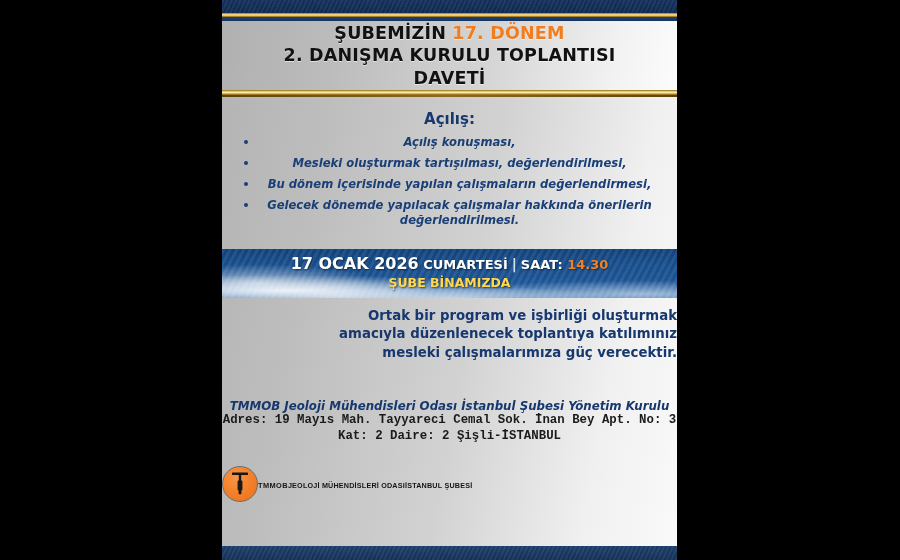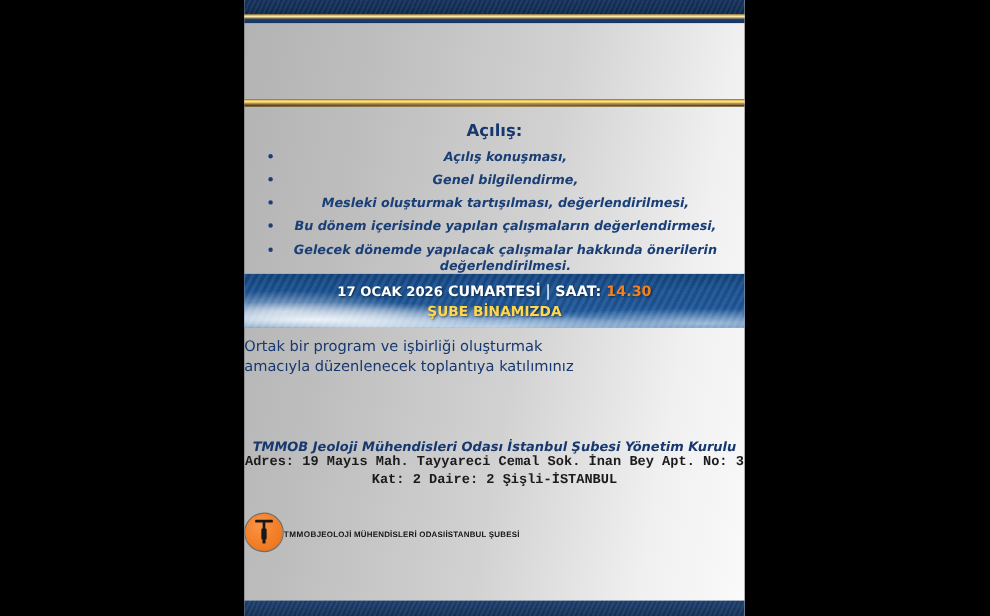--- a/index.html
+++ b/index.html
@@ -89,34 +89,34 @@
     content:"";position:absolute;inset:0;
     background:
       radial-gradient(ellipse 40% 60% at 8% 70%, rgba(255,255,255,.6), rgba(255,255,255,0) 65%),
       radial-gradient(ellipse 30% 50% at 26% 95%, rgba(255,255,255,.45), rgba(255,255,255,0) 70%);
     pointer-events:none;
   }
   .date-row{
     position:relative;z-index:2;text-align:center;margin-top:5px;
     font-family:"DejaVu Sans",sans-serif;font-weight:bold;white-space:nowrap;
   }
-  .date-main{font-size:12px;color:#ffffff;text-shadow:1px 1px 2px rgba(0,0,0,.55);}
+  .date-main{font-size:16px;color:#ffffff;text-shadow:1px 1px 2px rgba(0,0,0,.55);}
   .date-sub{font-size:13px;color:#ffffff;text-shadow:1px 1px 2px rgba(0,0,0,.55);}
   .date-sep{font-size:14px;color:#cfe0f2;padding:0 4px;}
   .date-time{font-size:13px;color:#f4811f;text-shadow:1px 1px 2px rgba(0,0,0,.5);}
   .venue{
     position:relative;z-index:2;text-align:center;margin-top:2px;
     font-family:"DejaVu Sans",sans-serif;font-weight:bold;font-size:12.5px;
     color:#ffd84d;text-shadow:1px 1px 2px rgba(0,0,0,.55);
   }
 
   
   .invite{
-    position:absolute;left:0;top:307px;width:100%;text-align:left;
-    font-family:"DejaVu Sans",sans-serif;font-weight:normal;font-size:13.3px;
+    position:absolute;left:0;top:307px;width:100%;text-align:right;
+    font-family:"DejaVu Sans",sans-serif;font-weight:bold;font-size:13.3px;
     line-height:1.38;color:#17386f;
   }
   .invite .ln{display:block;}
   .signature{
     position:absolute;left:0;top:370px;width:100%;text-align:center;
     font-family:"DejaVu Sans",sans-serif;font-weight:bold;font-style:italic;
     font-size:11.8px;line-height:1.38;color:#17386f;margin-top:28px;
   }
   .address{
     position:absolute;left:0;top:412px;width:100%;text-align:center;
@@ -152,45 +152,50 @@
 </head>
 <body>
 
 <div id="stage">
   <div class="poster">
 
     <div class="band-top"></div>
     <div class="rule-gold t"></div>
     <div class="band-blue2"></div>
 
+    <div class="header">
+      <div class="title-line"><span>ŞUBEMİZİN </span><span class="title-accent">17. DÖNEM</span></div>
+      <div class="title-line">2. DANIŞMA KURULU TOPLANTISI</div>
+      <div class="title-line">DAVETİ</div>
+    </div>
 
     <div class="rule-gold h2"></div>
     <div class="rule-dark"></div>
 
     <div class="agenda">
       <div class="agenda-title">Açılış:</div>
       <ul class="agenda-list">
         <li><span class="dot"></span><span>Açılış konuşması,</span></li>
-        <li><span class="dot"></span><span>Genel bilgilendirme,</span></li>
         <li><span class="dot"></span><span>Mesleki oluşturmak tartışılması, değerlendirilmesi,</span></li>
         <li><span class="dot"></span><span>Bu dönem içerisinde yapılan çalışmaların değerlendirmesi,</span></li>
         <li><span class="dot"></span><span>Gelecek dönemde yapılacak çalışmalar hakkında önerilerin değerlendirilmesi.</span></li>
       </ul>
     </div>
 
     <div class="datebar">
       <div class="date-row">
         <span class="date-main">17 OCAK 2026</span><span class="date-sub">&nbsp;</span><span class="date-sub">CUMARTESİ</span><span class="date-sep">|</span><span class="date-sub">SAAT:</span><span class="date-time">&nbsp;</span><span class="date-time">14.30</span>
       </div>
       <div class="venue">ŞUBE BİNAMIZDA</div>
     </div>
 
     <div class="invite">
       <span class="ln">Ortak bir program ve işbirliği oluşturmak</span>
       <span class="ln">amacıyla düzenlenecek toplantıya katılımınız</span>
+      <span class="ln">mesleki çalışmalarımıza güç verecektir.</span>
     </div>
 
     <div class="signature">
       <span class="ln">TMMOB Jeoloji Mühendisleri Odası</span>
       <span class="ln">İstanbul Şubesi Yönetim Kurulu</span>
     </div>
 
     <div class="address">
       <span class="ln">Adres: 19 Mayıs Mah. Tayyareci Cemal Sok.</span>
       <span class="ln">İnan Bey Apt. No: 3  Kat: 2 Daire: 2</span>

